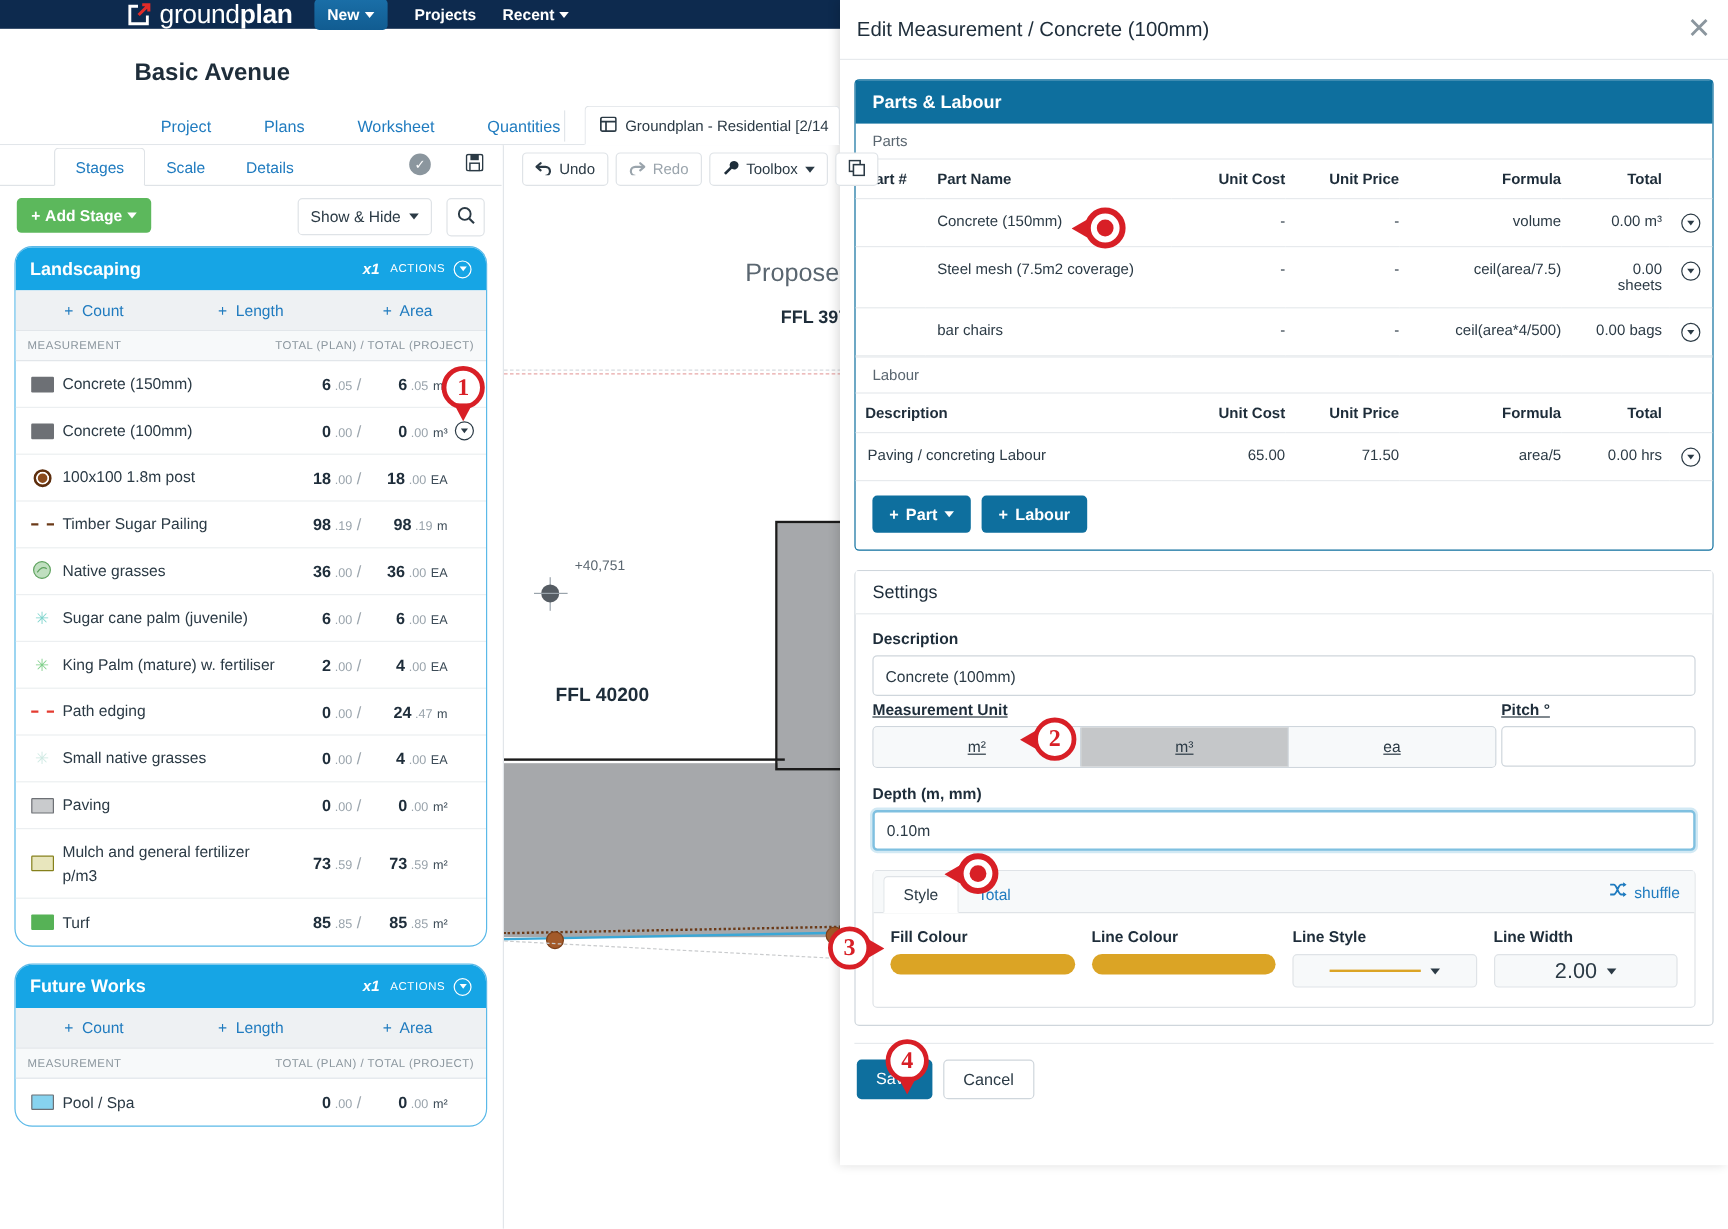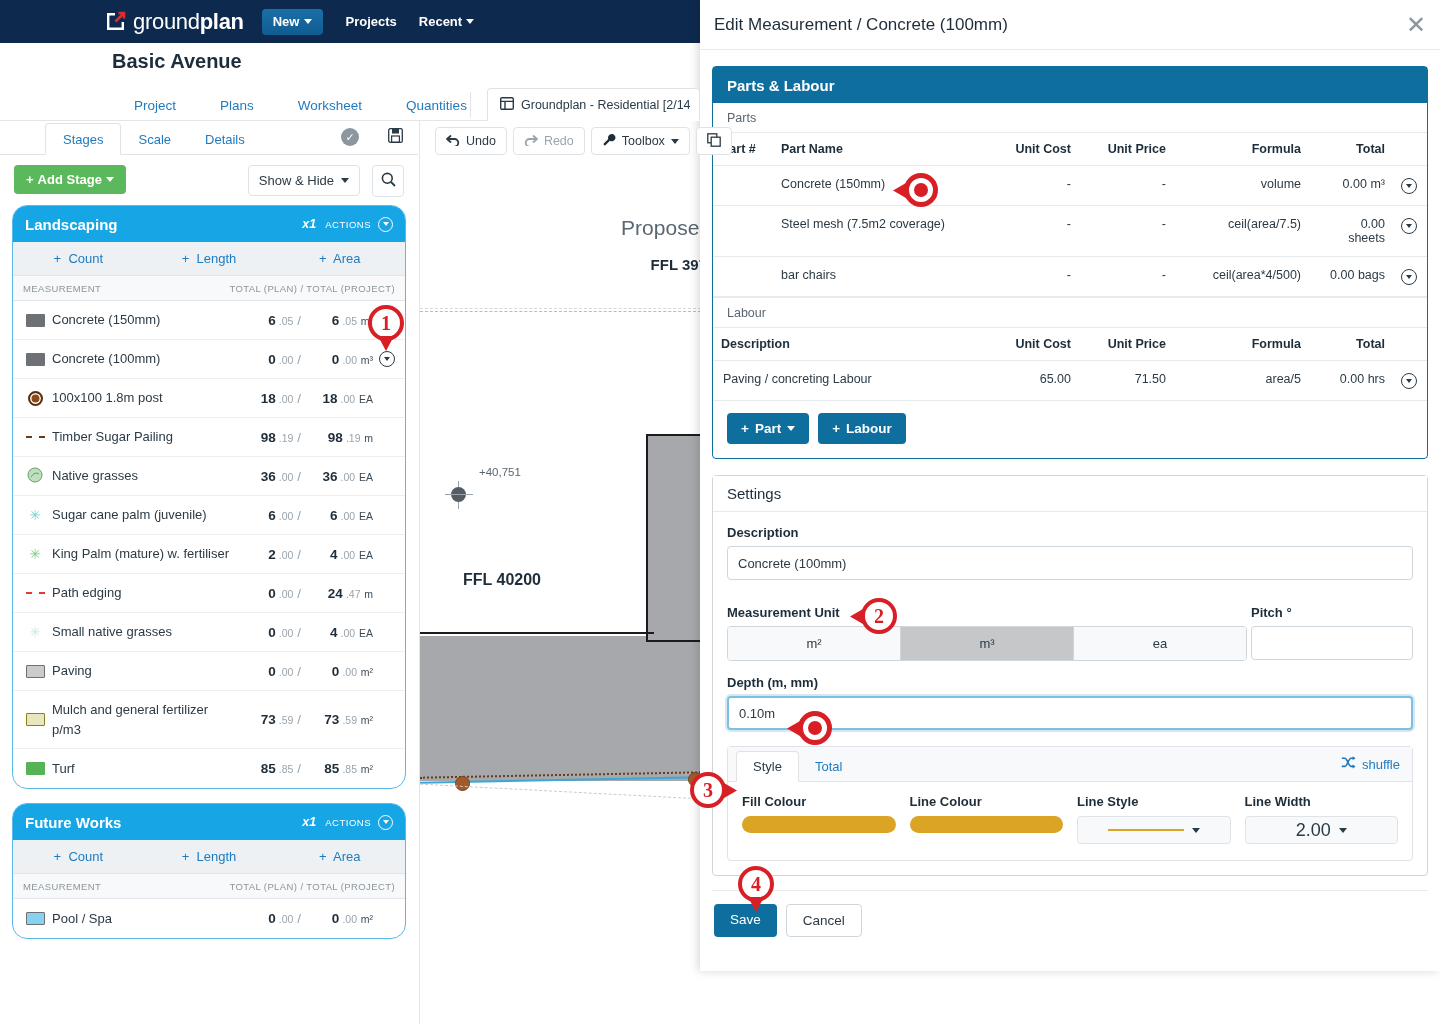--- a/index.html
+++ b/index.html
@@ -9,21 +9,21 @@
     font-family:"Liberation Sans", sans-serif;
     background:#ffffff;
     position:relative;
     overflow:hidden;
     font-size:13px;
     color:#2b3a45;
   }
 
   
   #topnav {
-    position:absolute; left:0; top:0; width:700px; height:43px;
+    position:absolute; left:0; top:0; width:700px; height:24px;
     background:#0d2a4e; display:flex; align-items:center;
   }
   .gp-logo { display:flex; align-items:center; margin-left:105px; }
   .gp-mark {
     width:21px; height:21px; position:relative; margin-right:7px;
   }
   .gp-word { color:#fff; font-size:22px; letter-spacing:-0.3px; }
   .gp-word b { font-weight:700; }
   .gp-word span.light { font-weight:400; }
   .newbtn {
@@ -591,21 +591,21 @@
         </div>
     </div>
   </div>
 
   <div class="card">
     <div class="card-head plain">Settings</div>
     <div class="settings-body">
       <label class="flabel">Description</label>
       <input class="finput" value="Concrete (100mm)" style="">
 
-      <div style="display:flex; gap:4px; margin-top:25px;">
+      <div style="display:flex; gap:4px; margin-top:4px;text-decoration:underline;">
         <div style="flex:1;">
           <label class="flabel">Measurement Unit</label>
           <div class="seg">
             <div>m²</div>
             <div class="on">m³</div>
             <div>ea</div>
           </div>
         </div>
         <div style="width:162px;">
           <label class="flabel">Pitch °</label>

